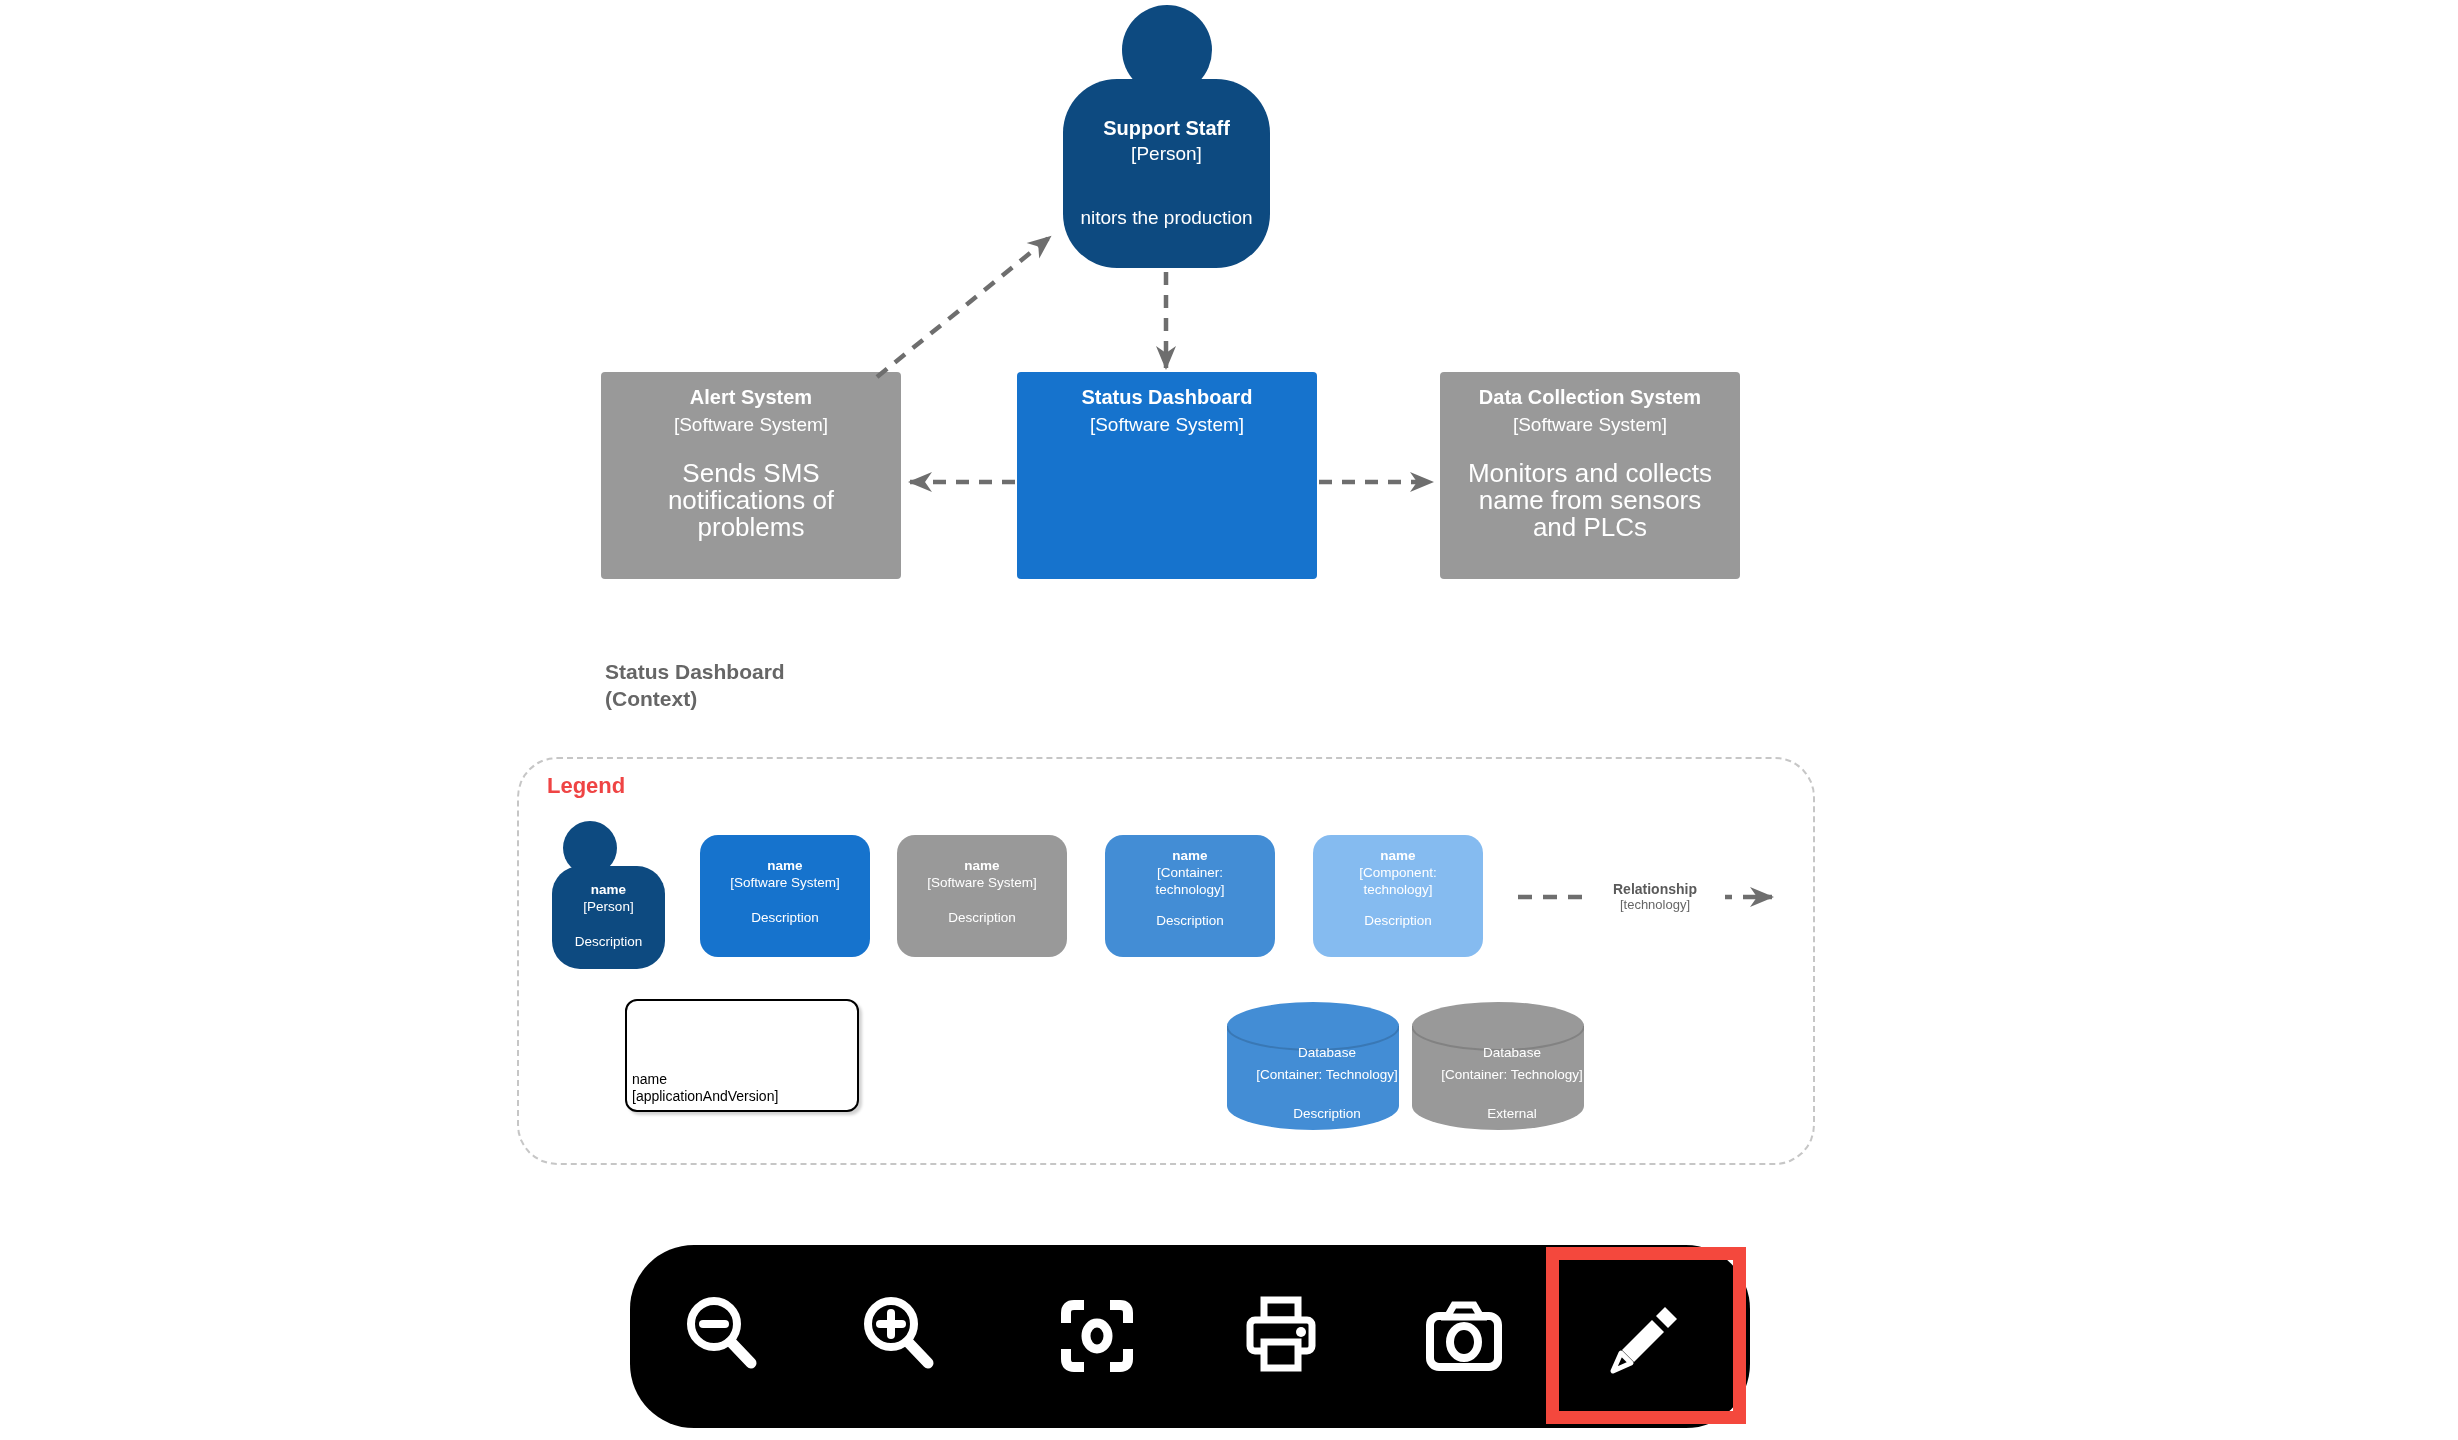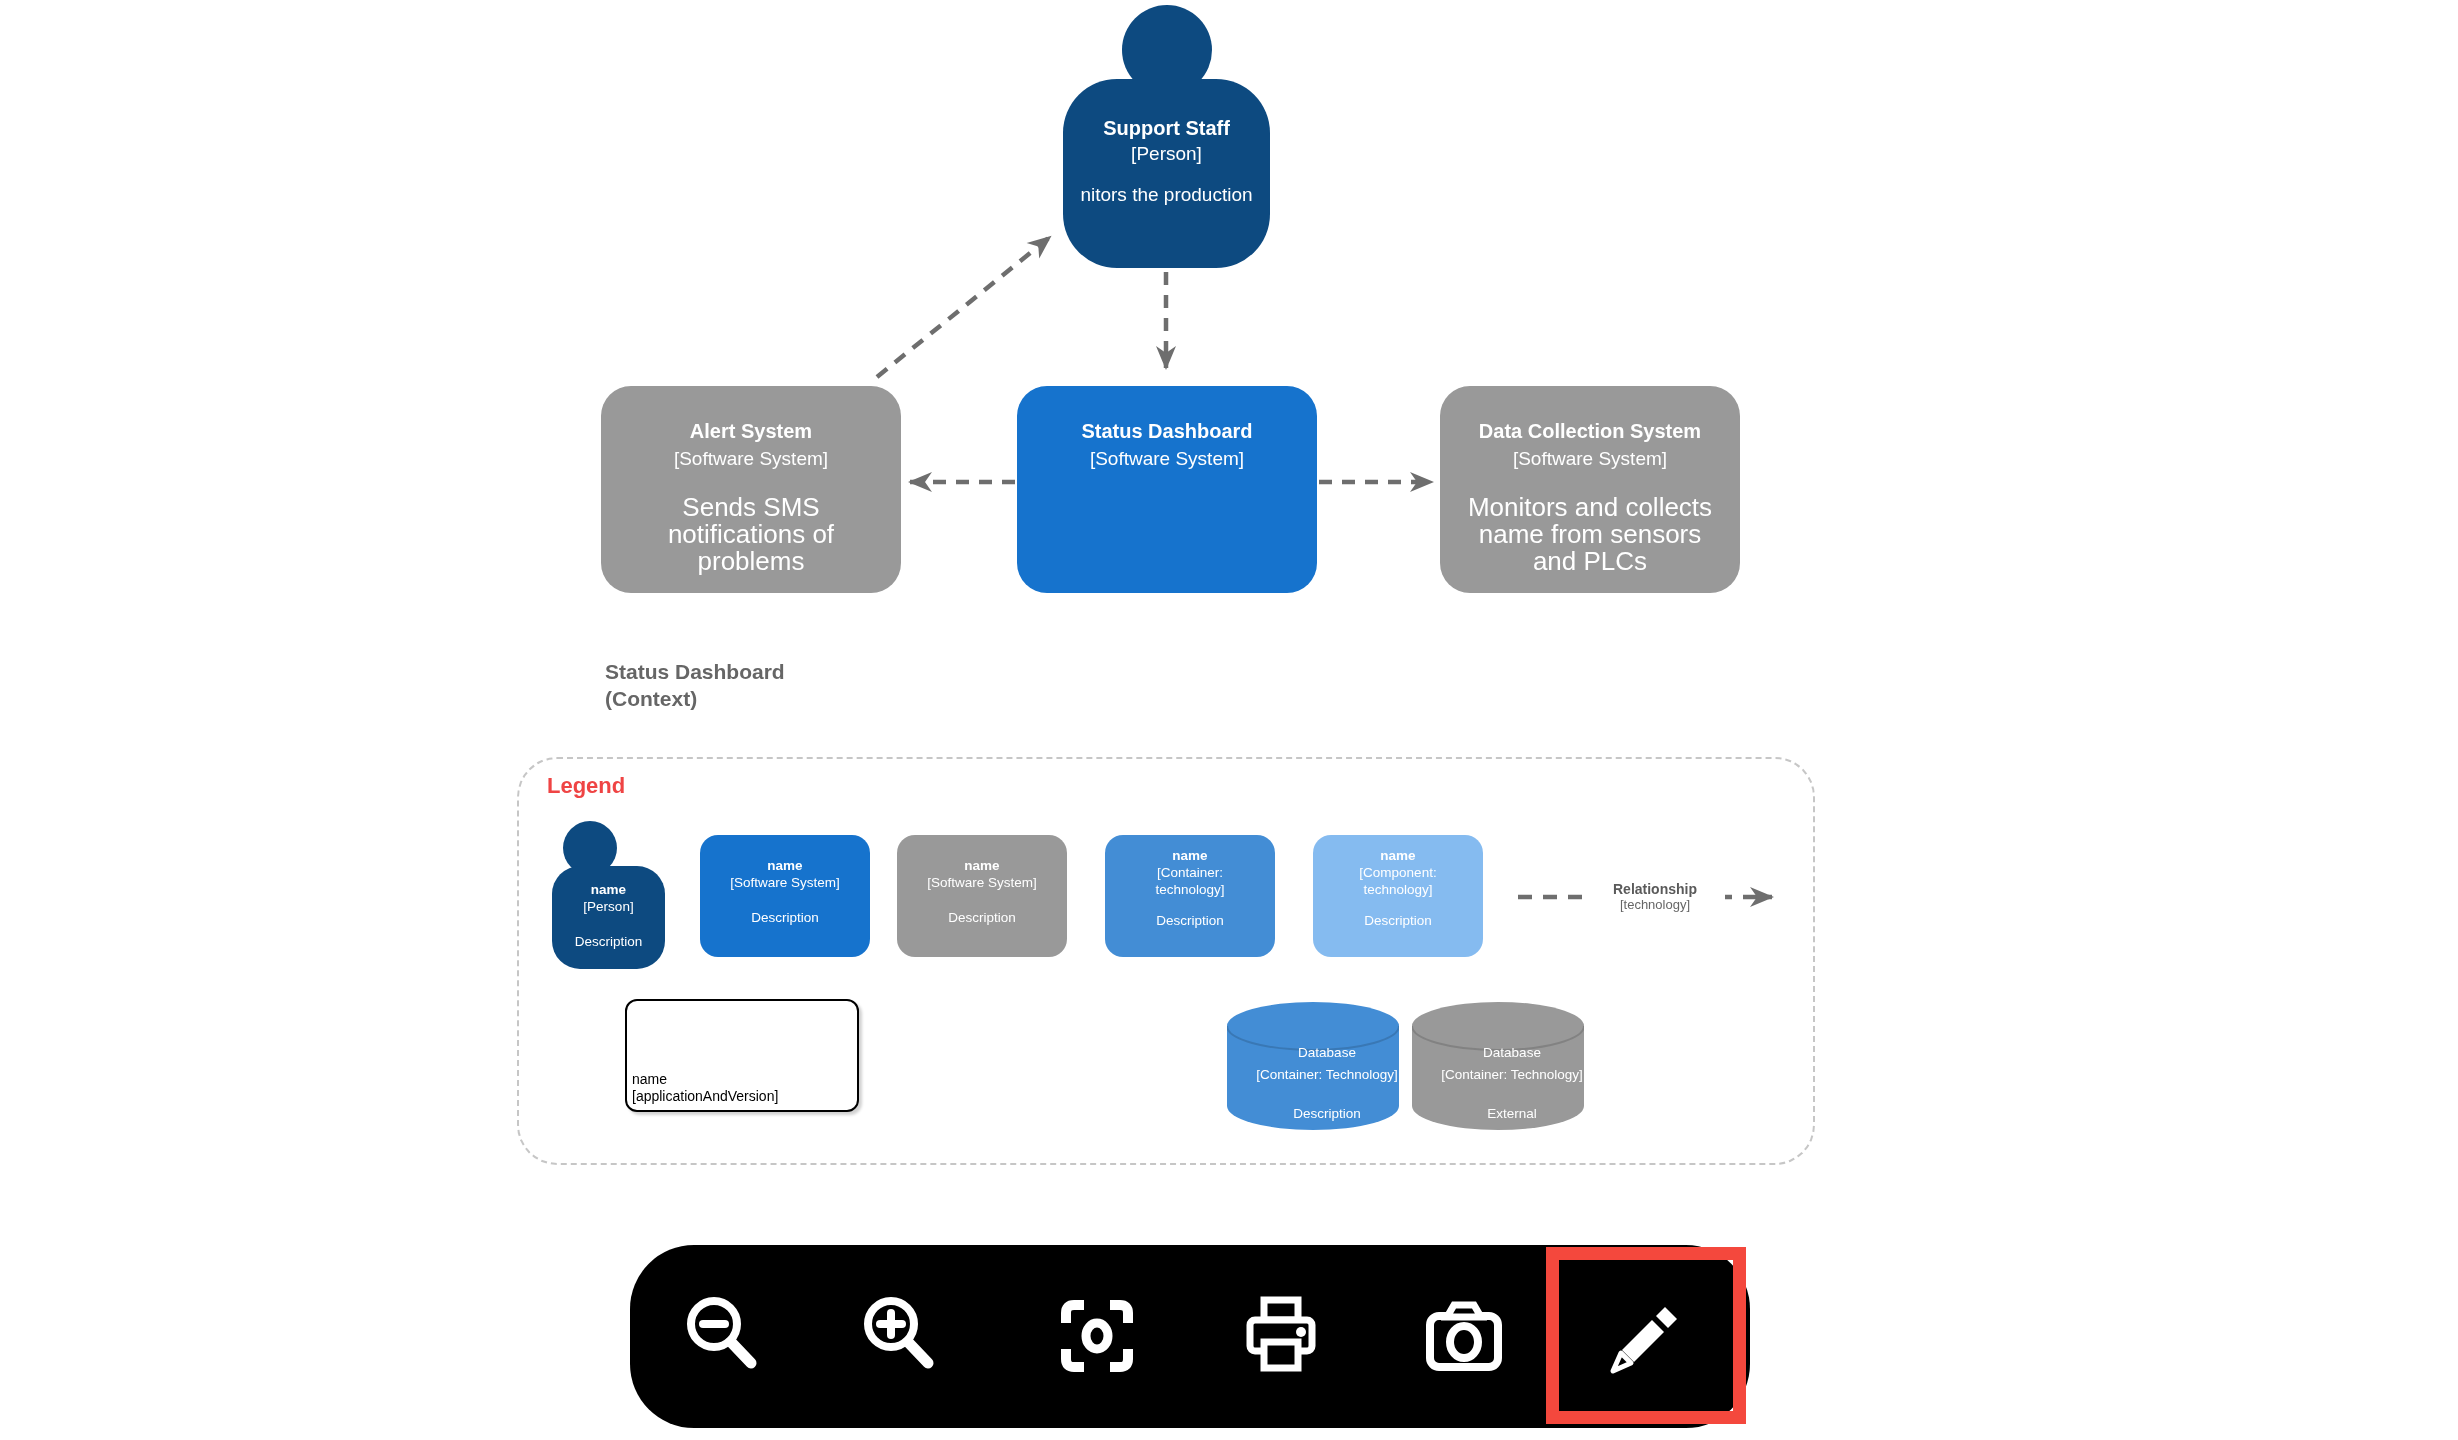--- a/index.html
+++ b/index.html
@@ -9,24 +9,24 @@
 
   
   .person { position: absolute; }
   .p-head { position: absolute; left: 1122px; top: 5px; width: 90px; height: 90px;
             border-radius: 50%; background: #0d4a80; }
   .p-body { position: absolute; left: 1063px; top: 79px; width: 207px; height: 189px;
             border-radius: 54px; background: #0d4a80; color: #fff; text-align: center;
             overflow: hidden; padding-top: 36px; }
   .p-body .el-name { font-size: 20px; font-weight: bold; line-height: 26px; }
   .p-body .el-type { font-size: 19px; line-height: 26px; }
-  .p-body .el-desc { font-size: 19px; line-height: 26px; margin-top: 15px; white-space: nowrap; }
-
-  .sys { position: absolute; top: 386px; width: 300px; height: 207px; border-radius: 30px;
-         color: #fff; text-align: center; padding: 32px 17px 0; overflow: hidden; }
+  .p-body .el-desc { font-size: 19px; line-height: 26px; margin-top: 38px; white-space: nowrap; }
+
+  .sys { position: absolute; top: 372px; width: 300px; height: 207px; border-radius: 4px;
+         color: #fff; text-align: center; padding: 12px 17px 0; overflow: hidden; }
   .sys-blue { background: #1673cd; }
   .sys-gray { background: #999999; }
   .sys .el-name { font-size: 20px; font-weight: bold; line-height: 27px; }
   .sys .el-type { font-size: 19px; line-height: 27px; }
   .sys .el-desc { font-size: 26px; line-height: 27px; margin-top: 22px; }
 
   .dg-title { position: absolute; left: 605px; top: 658px; color: #666666;
               font-size: 21px; font-weight: bold; line-height: 27px; }
 
   

